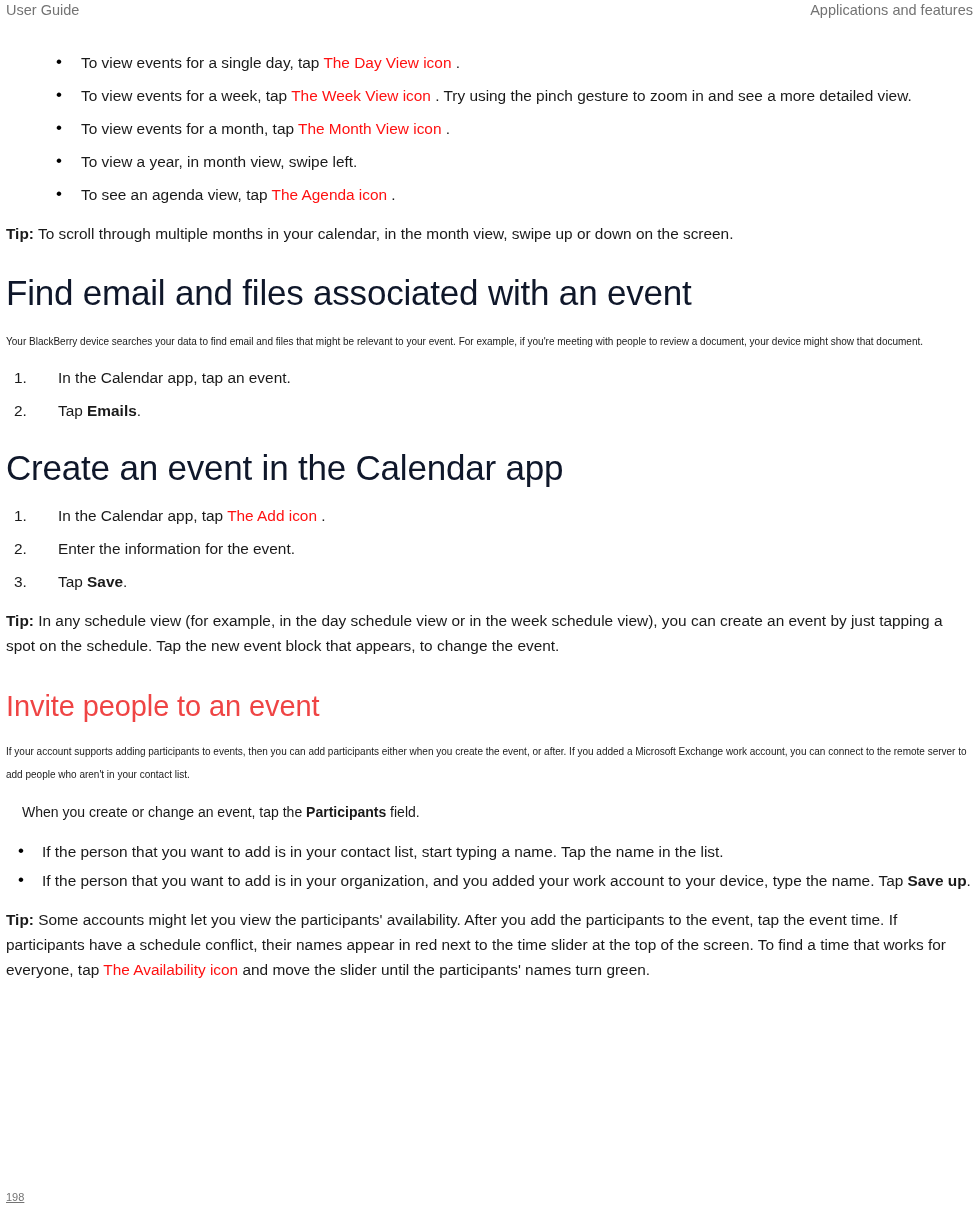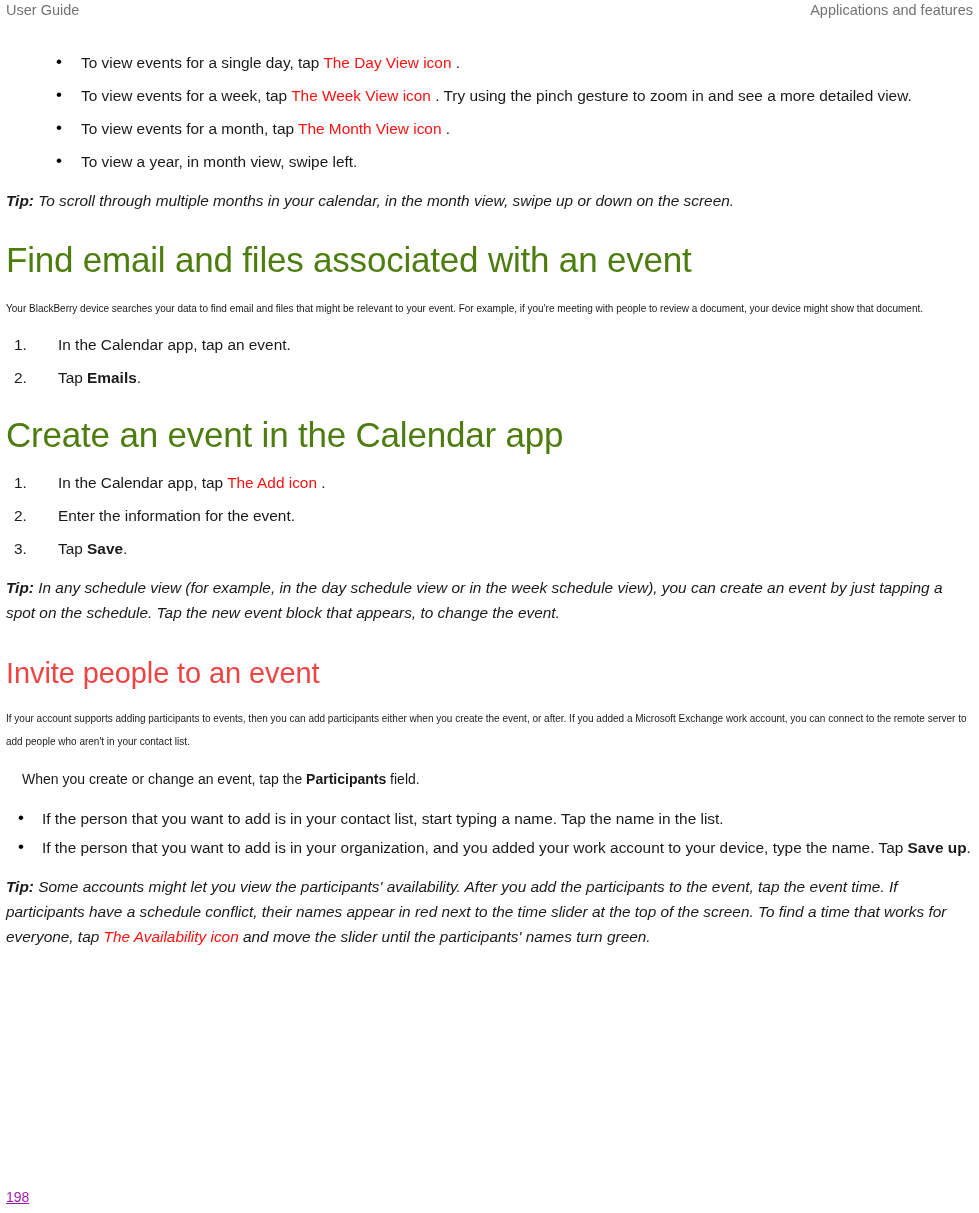--- a/index.html
+++ b/index.html
@@ -49,38 +49,37 @@
     font-size: 10px;
     line-height: 23px;
     color: #1a1a1a;
     text-align: left;
   }
   p.tip {
     margin: 16px 0 16px 0;
     font-size: 15.4px;
     line-height: 25px;
     color: #1a1a1a;
-    font-style: italic;
   }
   p.lead {
     margin: 0 0 16px 16px;
     font-size: 14px;
     line-height: 25px;
   }
   .b { font-weight: bold; }
   .red { color: #ff1111; }
 
   
   h1.h-major {
     margin: 26px 0 16px 0;
     font-size: 35px;
     line-height: 42px;
     font-weight: normal;
     letter-spacing: -0.2px;
-    color: #4d7c0f;
+    color: #0f172a;
   }
   h1.h-minor {
     margin: 30px 0 16px 0;
     font-size: 29px;
     line-height: 36px;
     font-weight: normal;
     letter-spacing: -0.1px;
     color: #ef4444;
   }
 
@@ -136,41 +135,42 @@
     line-height: 21px;
     color: #1a1a1a;
   }
 
   
   .page-footer {
     position: absolute;
     left: 6px;
     bottom: 6px;
     width: 960px;
-    font-size: 14px;
+    font-size: 11px;
     line-height: 20px;
-    color: #a21caf;
+    color: #737373;
     text-decoration: underline;
   }
 </style>
 </head>
 <body>
 
 <div class="page-header">
   <span class="hdr-left">User Guide</span>
   <span class="hdr-right">Applications and features</span>
 </div>
 
 <div class="content">
 
   <ul class="bullets">
     <li><span>To view events for a single day, tap </span><span class="red">The Day View icon</span><span> .</span></li>
     <li><span>To view events for a week, tap </span><span class="red">The Week View icon</span><span> . Try using the pinch gesture to zoom in and see a more detailed view.</span></li>
     <li><span>To view events for a month, tap </span><span class="red">The Month View icon</span><span> .</span></li>
     <li><span> To view a year, in month view, swipe left.</span></li>
+    <li><span>To see an agenda view, tap </span><span class="red">The Agenda icon</span><span> .</span></li>
   </ul>
 
   <p class="tip"><span class="b">Tip:</span><span> To scroll through multiple months in your calendar, in the month view, swipe up or down on the screen.</span></p>
 
   <h1 class="h-major">Find email and files associated with an event</h1>
 
   <p class="body">Your BlackBerry device searches your data to find email and files that might be relevant to your event. For example, if you're meeting with people to review a document, your device might show that document.</p>
 
   <ol class="steps">
     <li><span>In the Calendar app, tap an event.</span></li>

